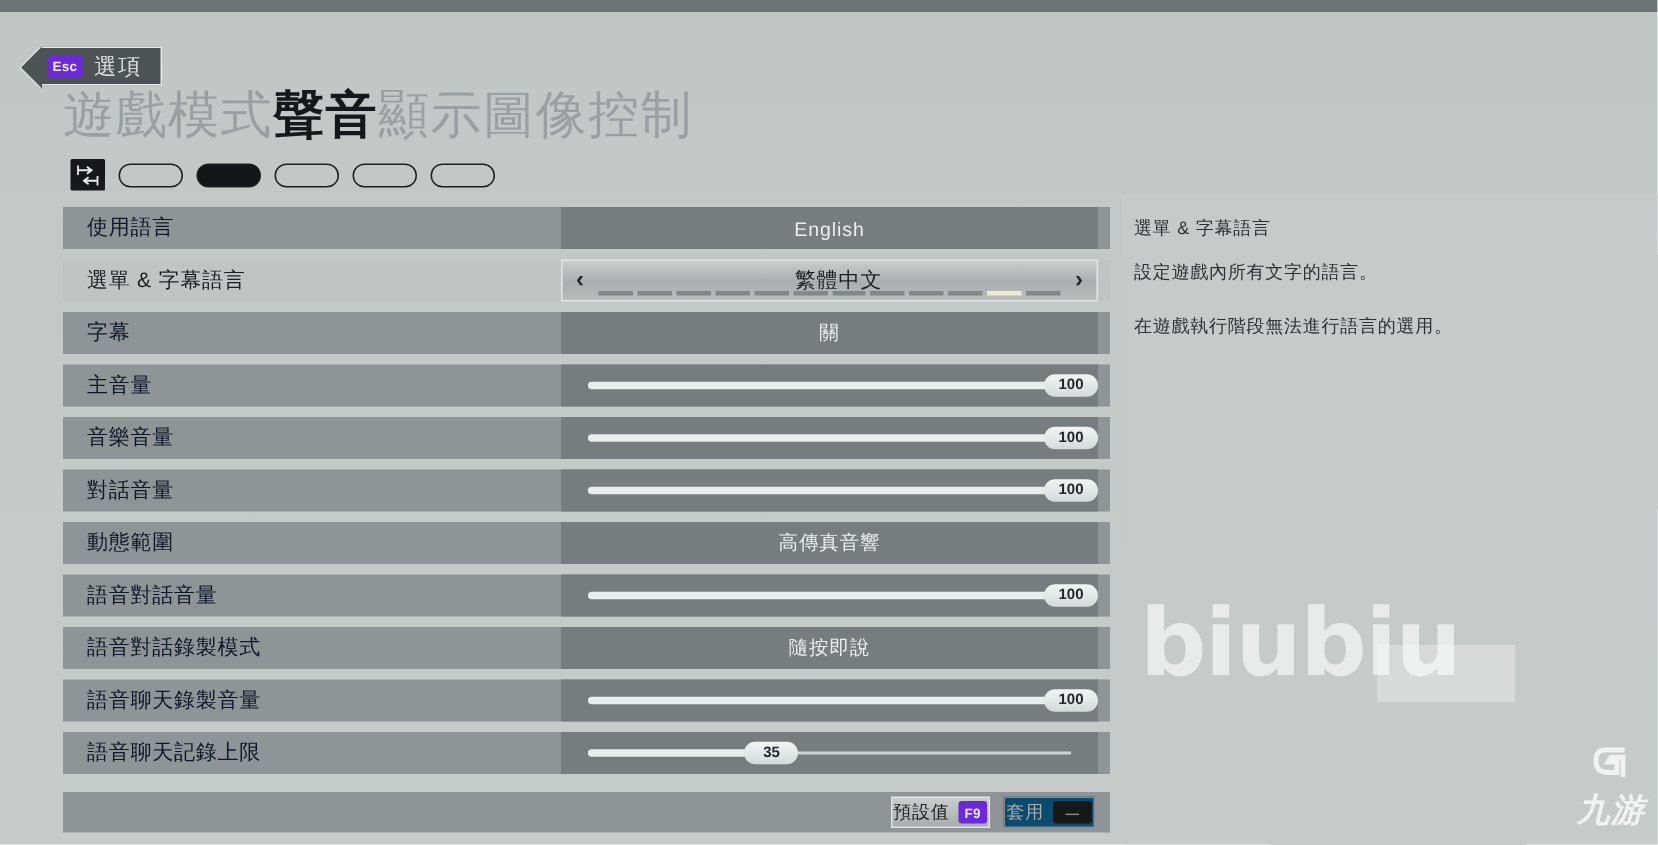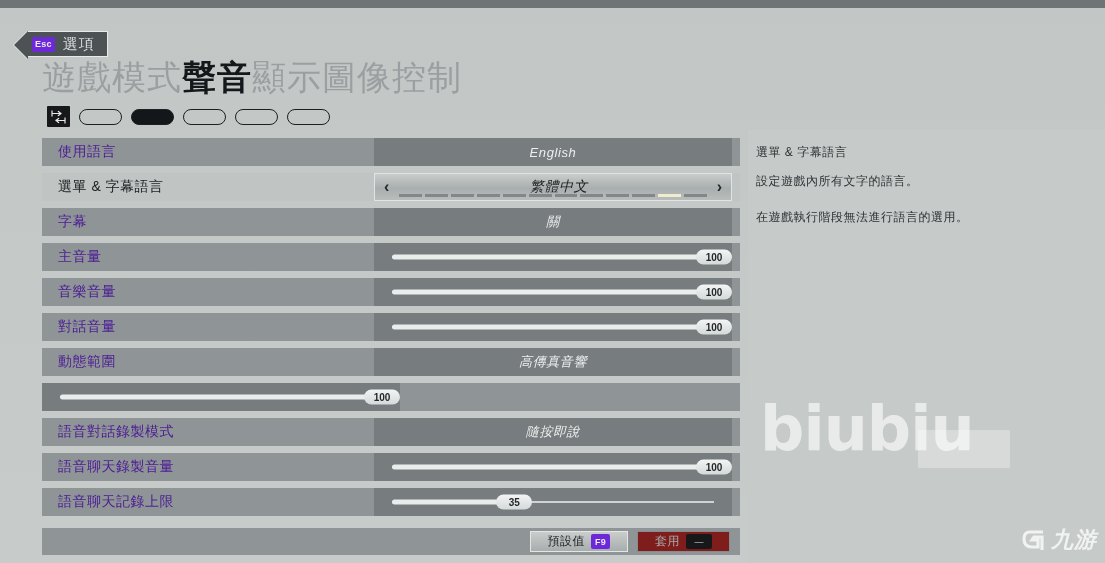--- a/index.html
+++ b/index.html
@@ -82,36 +82,36 @@
   }
   .row {
     position: relative;
     height: 28px; margin-bottom: 7px;
     display: flex; align-items: center;
     background: #8f9596;
   }
   .row.selected { background: #c0c5c4; }
   .row-label {
     width: 332px; padding-left: 16px;
-    font-size: 14px; color: #4c1d95; letter-spacing: .5px;
+    font-size: 14px; color: #0f172a; letter-spacing: .5px;
     white-space: nowrap; overflow: hidden;
   }
   .row.selected .row-label { color: #1b1e20; }
 
   .row-value {
     position: relative;
     width: 358px; height: 28px;
     background: #777d7f;
     display: flex; align-items: center; justify-content: center;
   }
   .row.selected .row-value {
     background: linear-gradient(180deg,#c9cdcc 0%,#a9aeae 55%,#b9bdbc 100%);
     border: 1px solid #e2e4e4;
   }
-  .value-text { font-size: 13px; color: #eceeee; letter-spacing: .6px; font-style: italic; }
+  .value-text { font-size: 13px; color: #eceeee; letter-spacing: .6px; }
   .row.selected .value-text { color: #1b1e20; font-size: 14px; margin-left: 12px; }
 
   
   .arrow {
     position: absolute; top: 50%; transform: translateY(-50%);
     font-size: 16px; font-weight: bold; color: #24282a;
   }
   .arrow.left { left: 9px; }
   .arrow.right { right: 9px; }
 
@@ -150,29 +150,29 @@
   
   .footer {
     position: absolute; left: 42px; top: 528px;
     width: 698px; height: 27px;
     background: #8f9596;
     display: flex; align-items: center; justify-content: flex-end;
     padding-right: 10px; gap: 9px;
   }
   .fbtn {
     display: flex; align-items: center; gap: 6px;
-    height: 21px; padding: 0 17px;
+    height: 21px; padding: 0 1px;
     font-size: 12px; letter-spacing: .5px;
   }
   .fbtn.primary {
     background: linear-gradient(180deg,#c9cdcc 0%,#a8adad 100%);
     border: 1px solid #e4e6e6; color: #1b1e20;
   }
   .fbtn.disabled {
-    background: #7f1d1d; border: 1px solid #878d8e; color: #a7acac;
+    background: #0c4a6e; border: 1px solid #878d8e; color: #a7acac;
   }
   .keycap.dim { background: #16181a; color: #8d9293; }
   .keycap.wide { min-width: 26px; }
 
   
   .desc-panel {
     position: absolute; left: 748px; top: 130px;
     width: 357px; height: 433px;
     background: #c6cac9;
     padding: 14px 16px 0 8px;
@@ -195,21 +195,21 @@
   }
   .wm-fade {
     position: absolute; left: 918px; top: 430px;
     width: 92px; height: 38px;
     background: rgba(255,255,255,.30);
     pointer-events: none;
   }
   .logo {
     position: absolute; right: 8px; bottom: 8px;
     display: flex; align-items: center; gap: 4px;
-    opacity: .82; pointer-events: none;
+    opacity: .82; pointer-events: none; flex-direction: column;
   }
   .logo-text {
     font-size: 22px; font-weight: bold; color: #fbfcfc;
     font-style: italic; letter-spacing: 1px;
   }
 </style>
 </head>
 <body>
 
 <div class="top-strip"></div>
@@ -306,20 +306,21 @@
         </div>
       </div>
     </div>
     <div class="row">
       <div class="row-label">動態範圍</div>
       <div class="row-value">
         <span class="value-text">高傳真音響</span>
       </div>
     </div>
     <div class="row">
+      <div class="row-label">語音對話音量</div>
       <div class="row-value">
         <div class="slider">
           <div class="track"></div>
           <div class="track-fill" style="width: calc(100% - 36px);"></div>
           <div class="knob" style="left: calc(100% - 18px);">100</div>
         </div>
       </div>
     </div>
     <div class="row">
       <div class="row-label">語音對話錄製模式</div>

